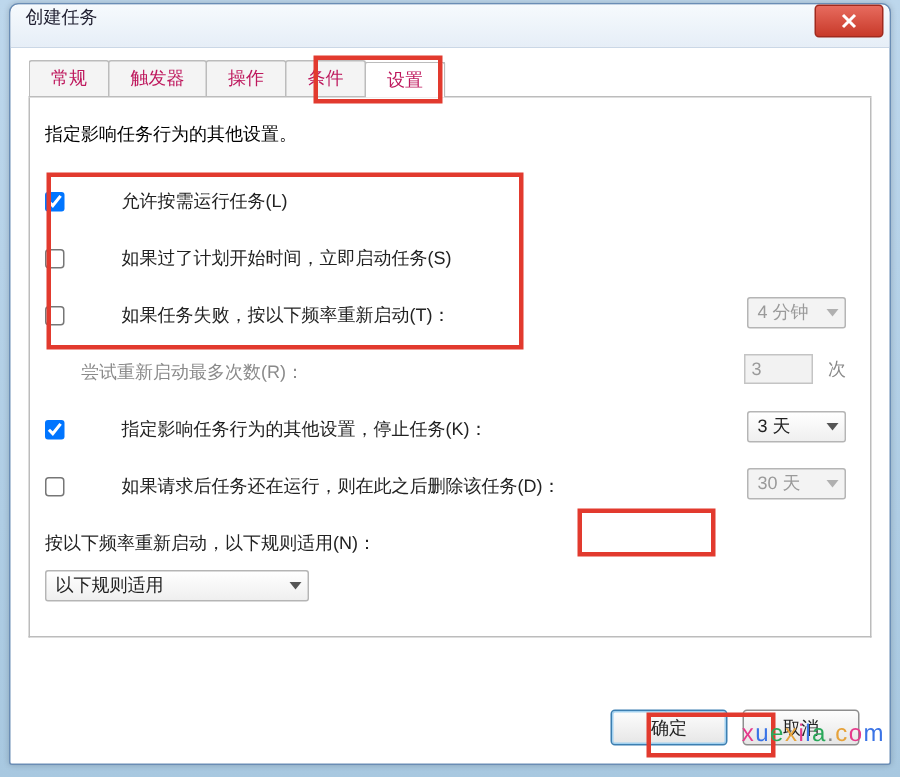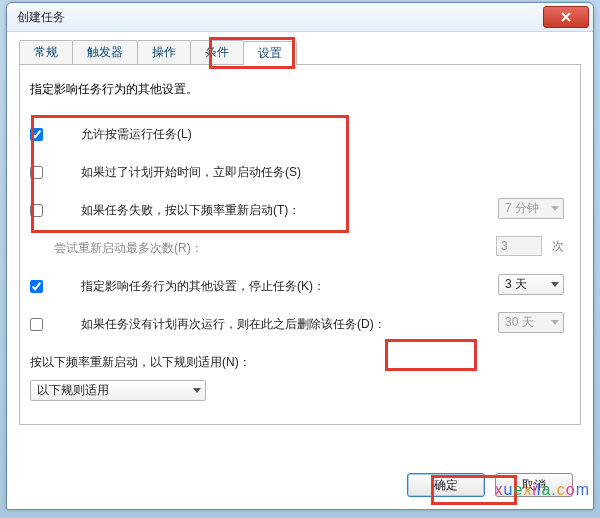--- a/index.html
+++ b/index.html
@@ -23,21 +23,21 @@
     border-radius: 6px 6px 2px 2px;
     box-shadow: 0 0 4px rgba(0,0,0,0.2);
     box-sizing: border-box;
   }
   .titlebar {
     height: 28px;
     background: linear-gradient(to bottom, #f6fafd, #e6eef7);
     border-bottom: 1px solid #cad7e6;
     border-radius: 6px 6px 0 0;
     display: flex;
-    align-items: center;
+    align-items: flex-start;
     justify-content: space-between;
     padding: 0 0 0 10px;
   }
   .title-text {
     color: #223;
   }
   .close-btn {
     width: 44px;
     height: 20px;
     margin-right: 4px;
@@ -64,21 +64,21 @@
     height: 24px;
   }
   .tab {
     padding: 3px 14px 0 14px;
     border: 1px solid #bcbcbc;
     border-bottom: none;
     background: #f4f4f4;
     margin-right: -1px;
     border-radius: 2px 2px 0 0;
     font-size: 12px;
-    color: #0c4a6e;
+    color: #be185d;
   }
   .tab.active {
     background: #fff;
     position: relative;
     top: 1px;
   }
   .panel {
     padding: 14px 6px 18px 6px;
     border: 1px solid #bcbcbc;
     border-top: none;
@@ -240,21 +240,21 @@
       <div class="row">
         <input type="checkbox" style="">
         <span class="row-label">如果过了计划开始时间，立即启动任务(S)</span>
       </div>
 
       <div class="row">
         <input type="checkbox" style="">
         <span class="row-label">如果任务失败，按以下频率重新启动(T)：</span>
         <div class="side-drop">
           <div class="dropdown disabled">
-            <span>7 分钟</span>
+            <span>4 分钟</span>
             <span class="caret disabled"></span>
           </div>
         </div>
       </div>
 
       <div class="row disabled indent-row">
         <span class="row-label">尝试重新启动最多次数(R)：</span>
         <div class="side-drop" style="display:flex;align-items:center;">
           <input class="num-input" disabled="" value="3" style="">
           <span class="suffix">次</span>
@@ -268,21 +268,21 @@
           <div class="dropdown">
             <span>3 天</span>
             <span class="caret"></span>
           </div>
         </div>
       </div>
 
 
       <div class="row">
         <input type="checkbox" style="">
-        <span class="row-label">如果任务没有计划再次运行，则在此之后删除该任务(D)：</span>
+        <span class="row-label">如果请求后任务还在运行，则在此之后删除该任务(D)：</span>
         <div class="side-drop">
           <div class="dropdown disabled">
             <span>30 天</span>
             <span class="caret disabled"></span>
           </div>
         </div>
       </div>
 
       <div class="row" style="margin-bottom:8px;">
         <span class="row-label">按以下频率重新启动，以下规则适用(N)：</span>

